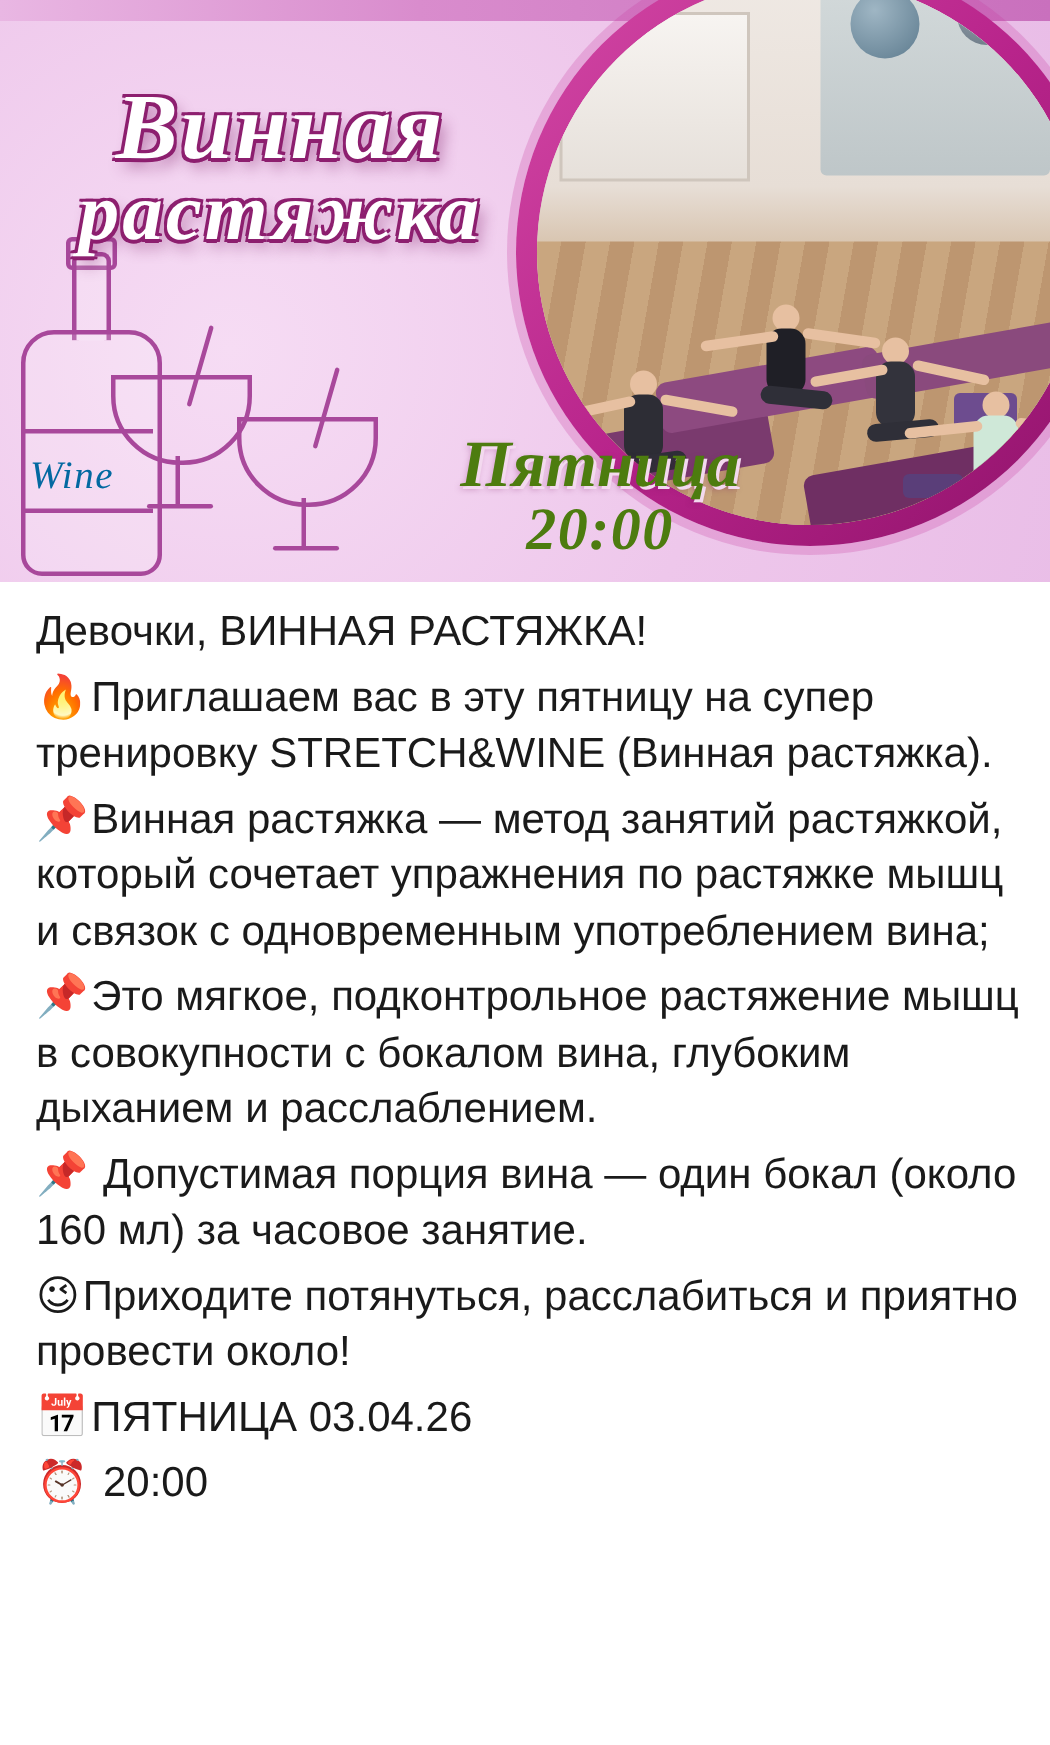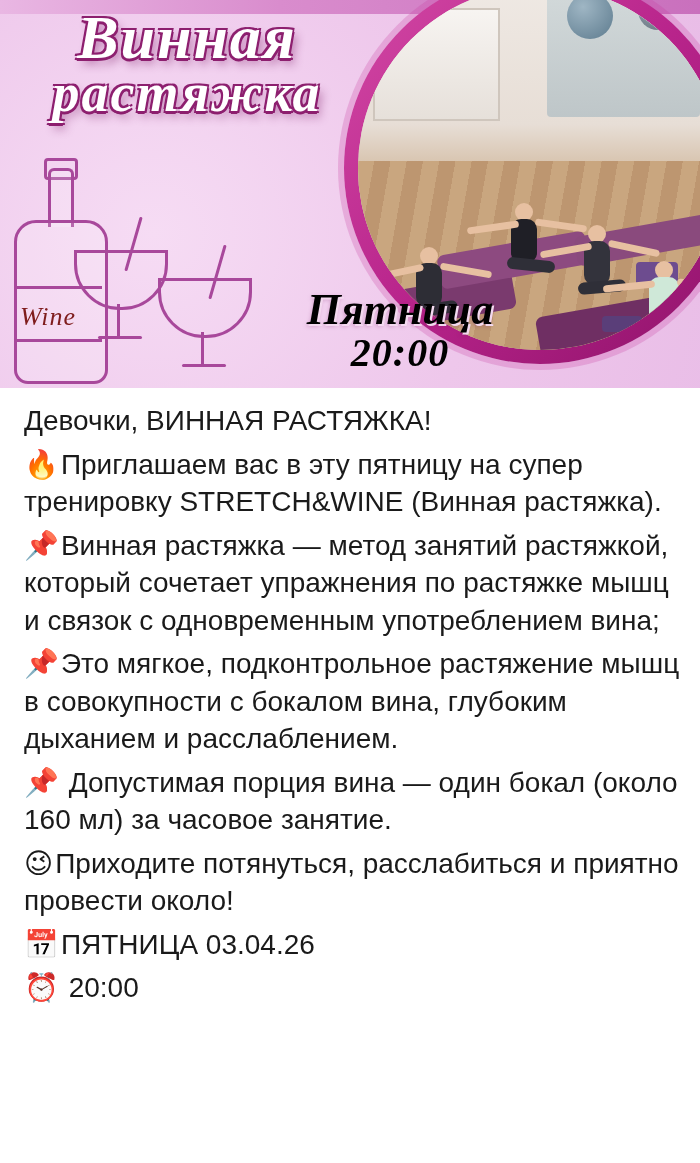--- a/index.html
+++ b/index.html
@@ -199,21 +199,21 @@
     border: 3px solid #a8489b;
     border-radius: 22px 22px 14px 14px;
     background: rgba(255,255,255,0.18);
   }
   .bottle .label {
     position: absolute;
     left: 4px; top: 118px;
     width: 88px; height: 56px;
     border-top: 3px solid #a8489b;
     border-bottom: 3px solid #a8489b;
-    color: #7f1d1d;
+    color: #0369a1;
     font-family: "Liberation Serif", serif;
     font-style: italic;
     font-size: 26px;
     line-height: 56px;
     padding-left: 6px;
     box-sizing: border-box;
     letter-spacing: 1px;
   }
   .glass {
     position: absolute;
@@ -266,34 +266,34 @@
     text-shadow:
        2px 2px 0 #8d1f6f,
       -2px 2px 0 #8d1f6f,
        2px -2px 0 #8d1f6f,
       -2px -2px 0 #8d1f6f,
        0 3px 0 #8d1f6f,
        4px 6px 10px rgba(120,20,95,.45);
     line-height: 0.96;
     pointer-events: none;
   }
-  .poster-title .l1 { font-size: 62px; display:block; letter-spacing: 2px; }
+  .poster-title .l1 { font-size: 62px; display:block; letter-spacing: 2px; margin-top: 48px; }
   .poster-title .l2 { font-size: 54px; display:block; letter-spacing: 2px; }
 
   
   .poster-when {
     position: absolute;
     left: 280px;
     top: 288px;
     width: 240px;
     text-align: center;
     font-family: "Liberation Serif", serif;
     font-style: italic;
     font-weight: bold;
-    color: #000000;
+    color: #4d7c0f;
   }
   .poster-when .day {
     display: block;
     font-size: 44px;
     line-height: 1;
     text-shadow: 2px 2px 0 #f3d9ef, 0 2px 4px rgba(120,20,95,.35);
   }
   .poster-when .time {
     display: block;
     font-size: 40px;

